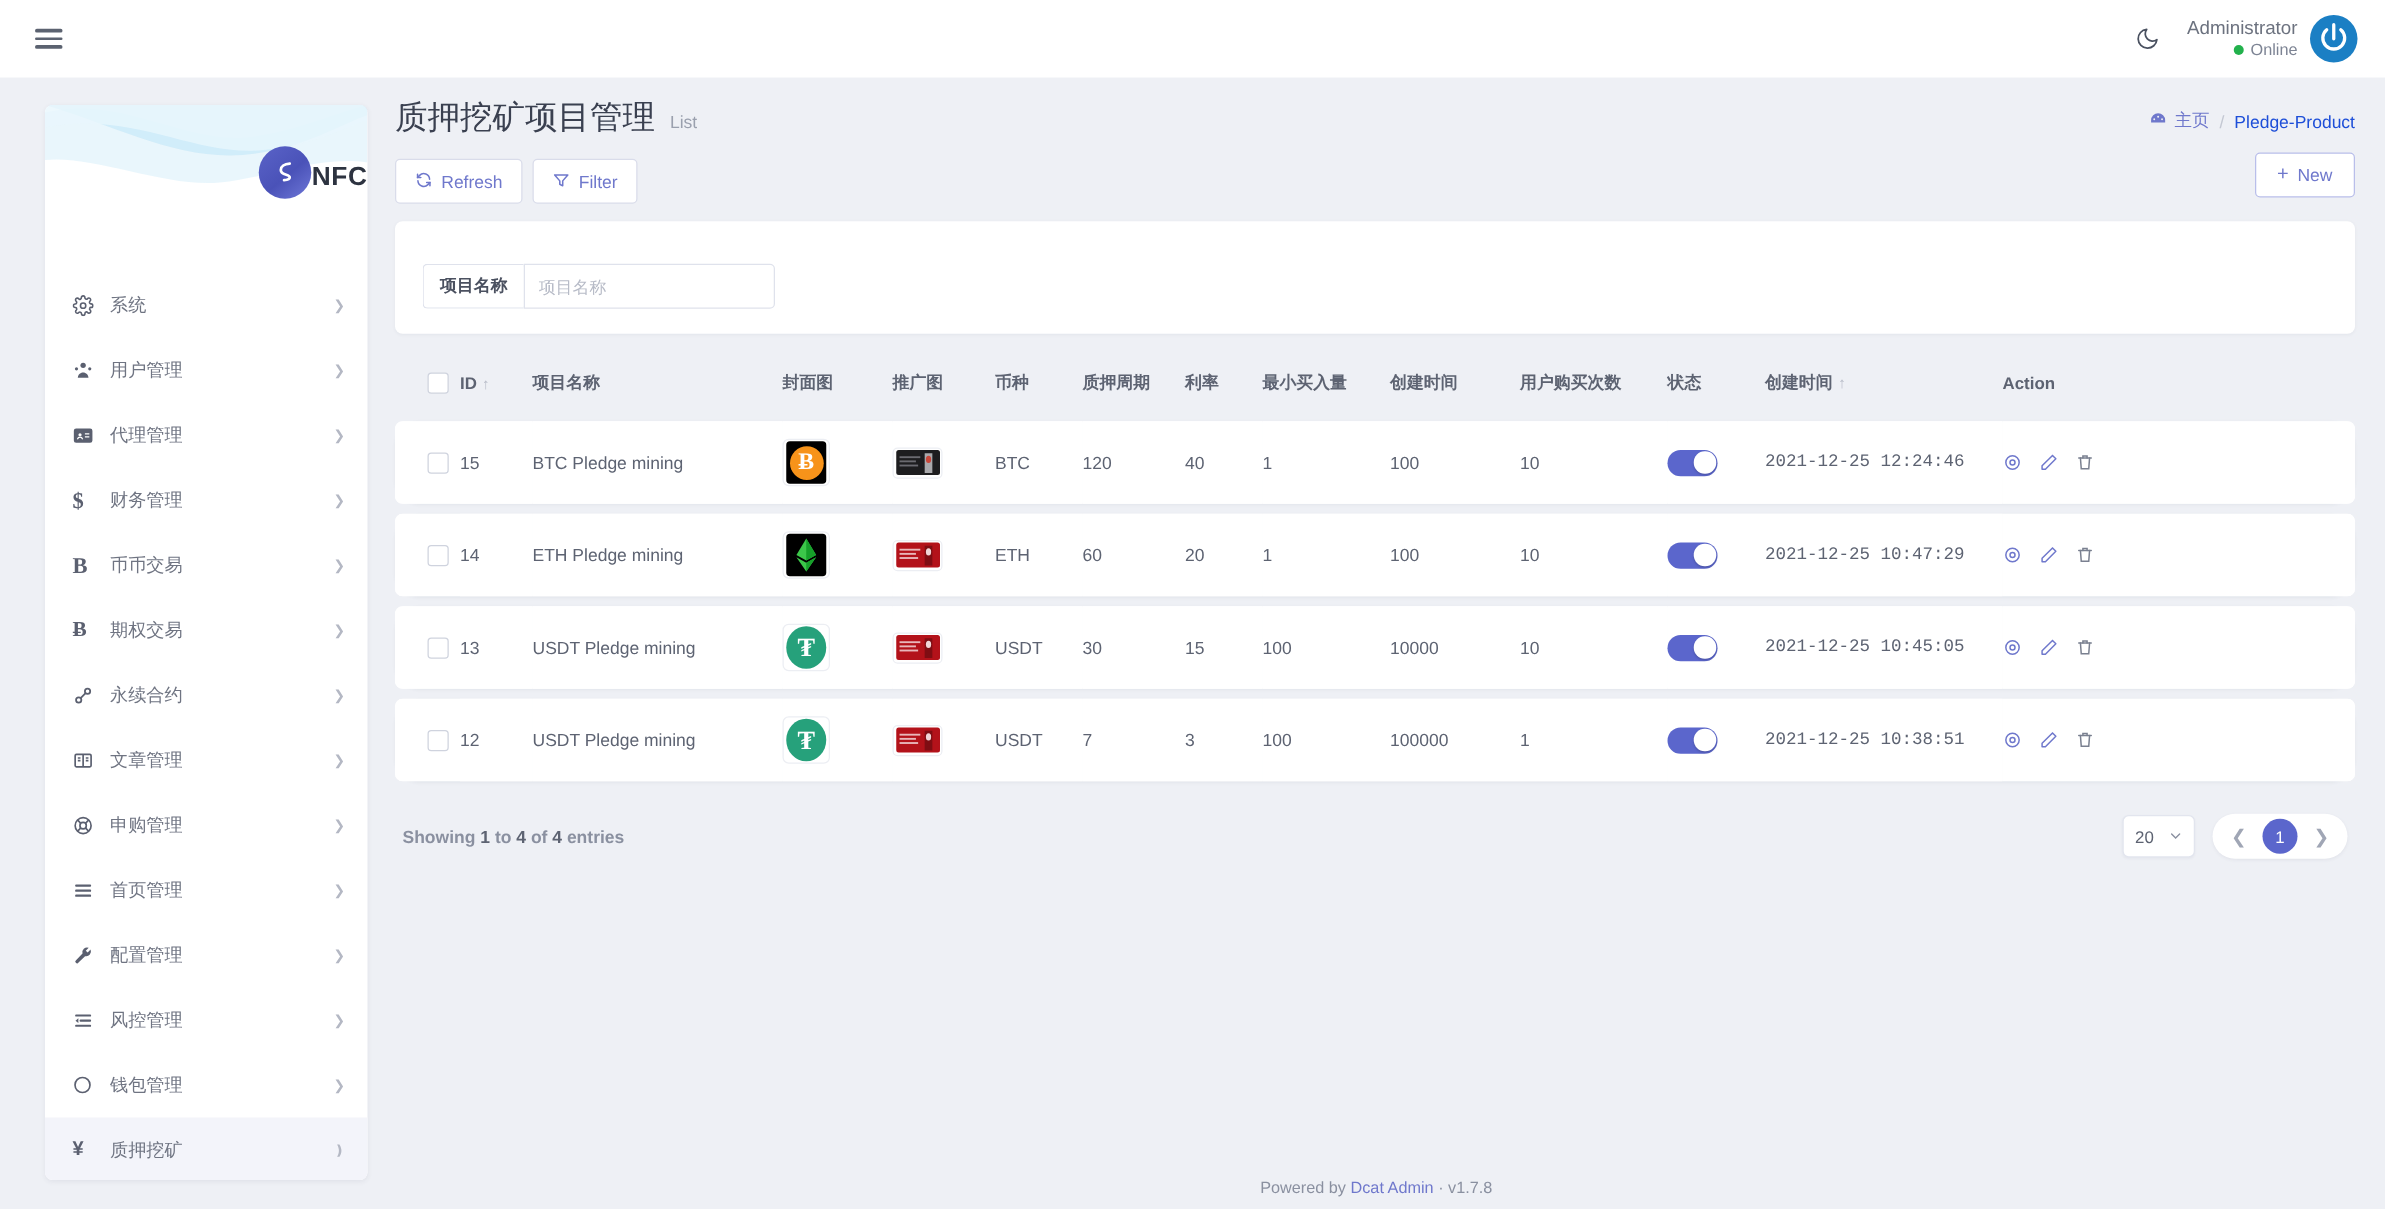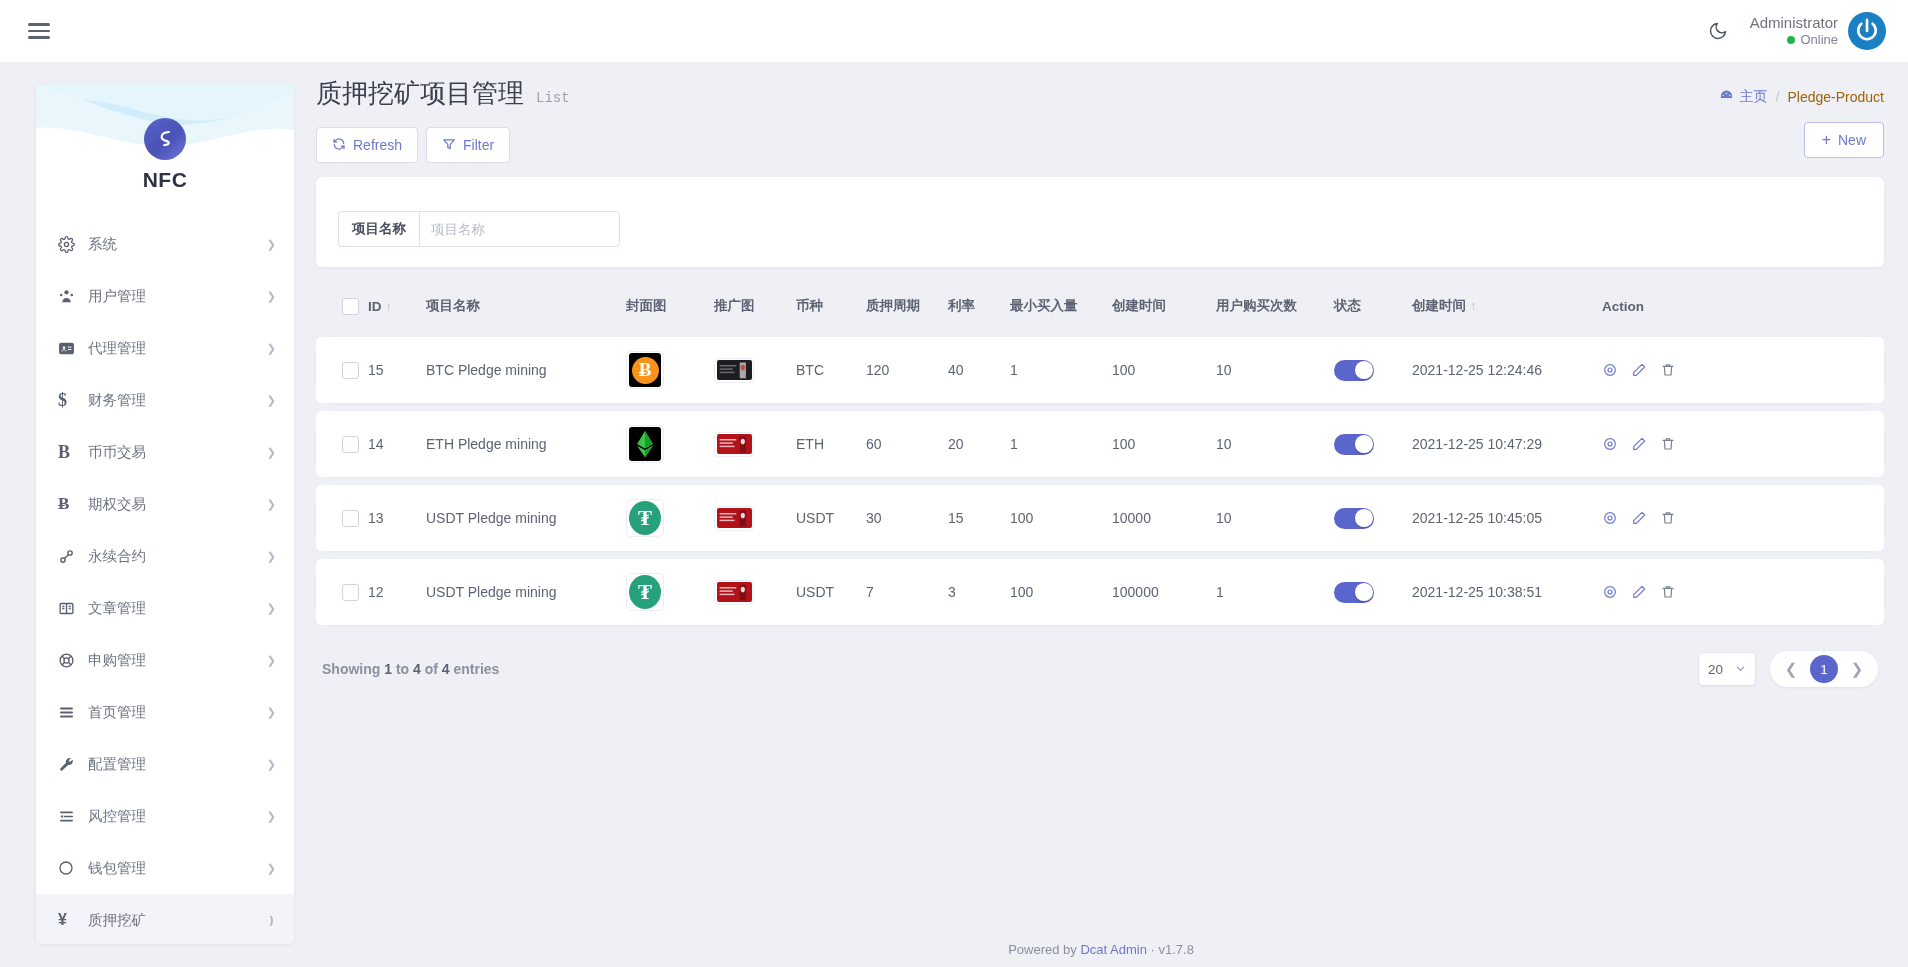--- a/index.html
+++ b/index.html
@@ -36,21 +36,21 @@
   
   .sidebar {
     position: absolute; top: 84px; left: 36px;
     width: 258px; height: 860px;
     background: #fff; border-radius: 6px;
     box-shadow: 0 1px 4px rgba(50,60,90,.07);
     overflow: hidden;
   }
   .sb-logo-wrap {
     position: relative; height: 118px; overflow: hidden;
-    display: flex; flex-direction: column; align-items: center;
+    display: flex; flex-direction: row; align-items: center;
     justify-content: flex-end; padding-bottom: 10px;
   }
   .sb-wave { position: absolute; top: 0; left: 0; width: 258px; height: 74px; }
   .sb-logo {
     width: 42px; height: 42px; border-radius: 50%;
     background: linear-gradient(140deg, #5a63c8 0%, #4a52b8 55%, #6f78d8 100%);
     position: relative; z-index: 2; display:flex; align-items:center; justify-content:center;
   }
   .sb-logo svg { display:block; }
   .sb-title {
@@ -67,25 +67,25 @@
   .menu-item.expanded { background: #f3f4fa; }
   .mi-icon { width: 30px; font-size: 16px; display: flex; align-items: center; color: #5b6070; flex: none; }
   .mi-label { font-size: 14.5px; color: #6f7482; flex: 1; }
   .mi-arrow { font-size: 11px; color: #b4b8c4; }
 
   
   .main { position: absolute; top: 62px; left: 294px; width: 1614px; height: 905px; padding: 14px 24px 0 22px; }
   .page-head { display: flex; align-items: flex-start; justify-content: space-between; }
   .page-title-row { display: flex; align-items: baseline; gap: 12px; }
   .page-title { font-size: 26px; color: #3a4050; font-weight: normal; }
-  .page-sub { font-size: 14px; color: #9aa0ae; font-family: Liberation Mono, monospace; }
+  .page-sub { font-size: 14px; color: #9aa0ae; }
   .breadcrumb { display: flex; align-items: center; gap: 8px; font-size: 14px; color: #8e94a3; padding-top: 12px; }
   .bc-link { color: #6f78cc; display: flex; align-items: center; gap: 6px; cursor: pointer; }
   .bc-sep { color: #c3c7d2; }
-  .bc-current { color: #a16207; }
+  .bc-current { color: #1d4ed8; }
 
   .btn-row { display: flex; align-items: center; gap: 8px; margin-top: 16px; }
   .btn {
     display: inline-flex; align-items: center; gap: 7px;
     height: 36px; padding: 0 15px; border-radius: 4px;
     font-size: 14px; cursor: pointer; background: #fff;
     border: 1px solid #d9dcea; color: #6f78cc; white-space: nowrap;
   }
   .btn-new { border-color: #b9beea; color: #6f78cc; padding: 0 17px; }
   .head-right-col { display: flex; flex-direction: column; align-items: flex-end; }
@@ -140,21 +140,21 @@
   .col-name { width: 200px; }
   .col-cover { width: 88px; }
   .col-promo { width: 82px; }
   .col-coin { width: 70px; margin-left: 48px; }
   .col-period { width: 82px; }
   .col-rate { width: 62px; }
   .col-min { width: 102px; }
   .col-max { width: 104px; }
   .col-times { width: 118px; }
   .col-state { width: 78px; }
-  .col-time { width: 190px; }
+  .col-time { width: 190px; font-family: Liberation Mono, monospace; }
 
   
   .thumb-box {
     width: 38px; height: 38px; border-radius: 5px;
     background: #fff; border: 1px solid #eceef3; padding: 2px;
     display: flex; align-items: center; justify-content: center;
   }
   .coin-btc {
     width: 34px; height: 34px; border-radius: 3px; background: #000;
     display: flex; align-items: center; justify-content: center;

